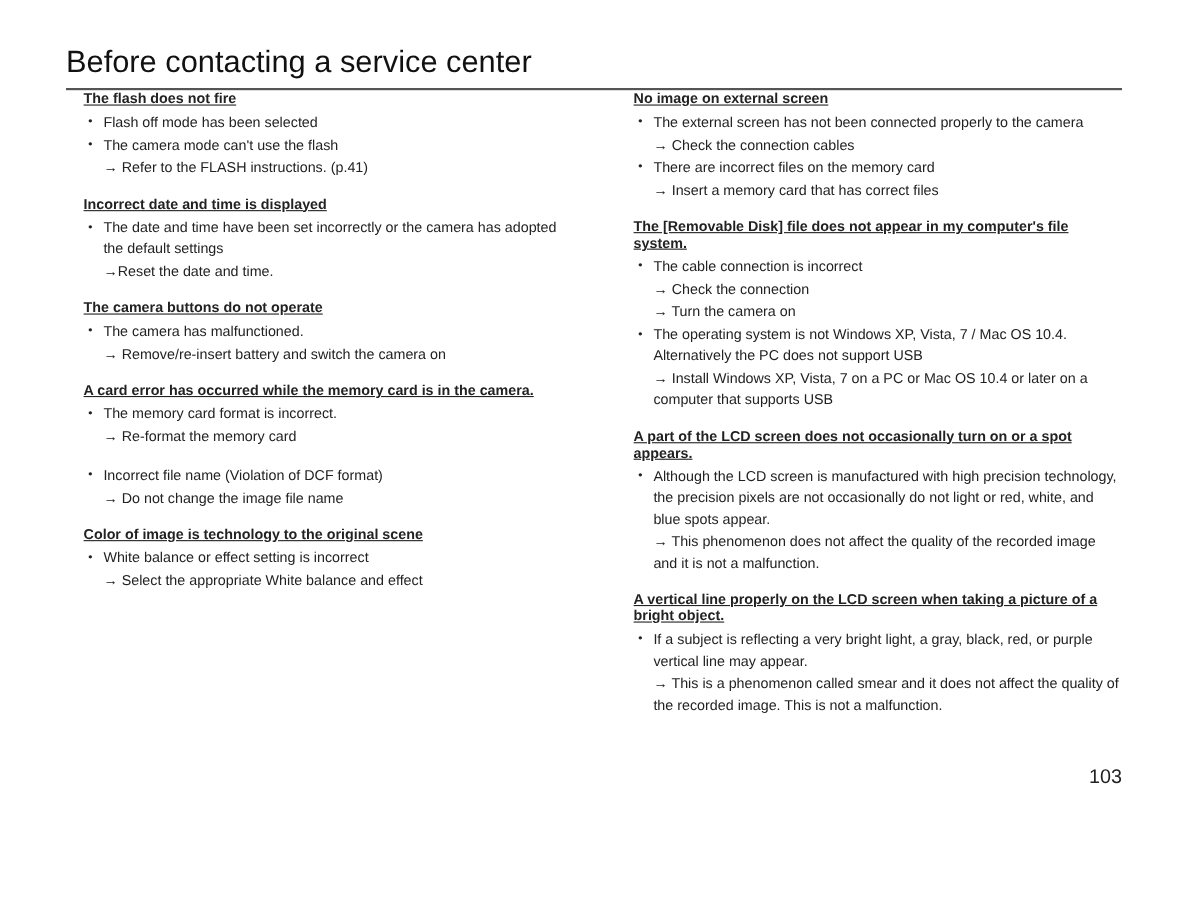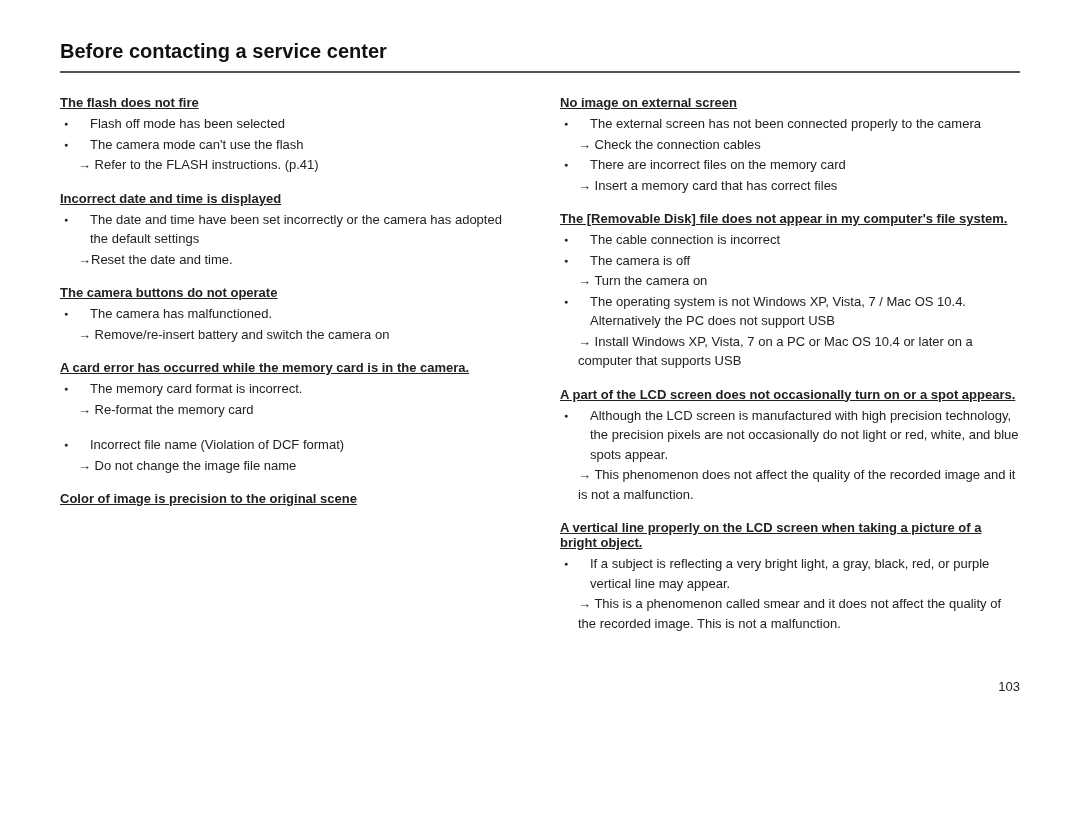--- a/index.html
+++ b/index.html
@@ -12,54 +12,53 @@
       background: #ffffff;
       font-family: Arial, Helvetica, sans-serif;
       font-size: 13px;
       color: #222222;
       width: 1080px;
       min-height: 815px;
       padding: 40px 60px 40px 60px;
     }
 
     .page-title {
-      font-size: 20px;
-      font-weight: bold;
+      font-size: 28px;
+      font-weight: normal;
       color: #111111;
       border-bottom: 2px solid #555555;
       padding-bottom: 8px;
-      margin-bottom: 22px;
     }
 
     .two-col {
       display: grid;
       grid-template-columns: 1fr 1fr;
       gap: 0 40px;
     }
 
     .section {
       margin-bottom: 16px;
+      margin-left: 16px;
     }
 
     .section-title {
       font-weight: bold;
       text-decoration: underline;
       margin-bottom: 4px;
       font-size: 13px;
     }
 
     .section-body {
       padding-left: 4px;
     }
 
     .bullet-item {
       display: flex;
       align-items: flex-start;
       margin-bottom: 1px;
-      gap: 12px;
     }
 
     .bullet {
       min-width: 14px;
       font-size: 13px;
       line-height: 1.5;
     }
 
     .bullet-text {
       line-height: 1.5;
@@ -68,21 +67,21 @@
 
     .arrow-item {
       padding-left: 14px;
       line-height: 1.5;
       margin-bottom: 1px;
     }
 
     .page-number {
       text-align: right;
       margin-top: 30px;
-      font-size: 13px;
+      font-size: 18px;
     }
   </style>
 </head>
 <body>
 
 <div class="page-title">Before contacting a service center</div>
 
 <div class="two-col">
   <div id="left-col">
       <div class="section">
@@ -132,21 +131,28 @@
       <div class="section">
         <div class="section-body">
           <div class="bullet-item">
             <span class="bullet" style="font-size: 7px; padding-top: 5px; padding-right: 4px;">●</span>
             <span class="bullet-text">Incorrect file name (Violation of DCF format)</span>
           </div>
           <div class="arrow-item">→ Do not change the image file name</div>
         </div>
       </div>
       <div class="section">
-        <div class="section-title">Color of image is precision to the original scene</div>
+        <div class="section-title">Color of image is technology to the original scene</div>
+        <div class="section-body">
+          <div class="bullet-item">
+            <span class="bullet" style="font-size: 7px; padding-top: 5px; padding-right: 4px;">●</span>
+            <span class="bullet-text">White balance or effect setting is incorrect</span>
+          </div>
+          <div class="arrow-item">→ Select the appropriate White balance and effect</div>
+        </div>
       </div>
     </div>
   <div id="right-col">
       <div class="section">
         <div class="section-title">No image on external screen</div>
         <div class="section-body">
           <div class="bullet-item">
             <span class="bullet" style="font-size: 7px; padding-top: 5px; padding-right: 4px;">●</span>
             <span class="bullet-text">The external screen has not been connected properly to the camera</span>
           </div>
@@ -158,24 +164,21 @@
           <div class="arrow-item">→ Insert a memory card that has correct files</div>
         </div>
       </div>
       <div class="section">
         <div class="section-title">The [Removable Disk] file does not appear in my computer's file system.</div>
         <div class="section-body">
           <div class="bullet-item">
             <span class="bullet" style="font-size: 7px; padding-top: 5px; padding-right: 4px;">●</span>
             <span class="bullet-text">The cable connection is incorrect</span>
           </div>
-          <div class="bullet-item">
-            <span class="bullet" style="font-size: 7px; padding-top: 5px; padding-right: 4px;">●</span>
-            <span class="bullet-text">The camera is off</span>
-          </div>
+          <div class="arrow-item">→ Check the connection</div>
           <div class="arrow-item">→ Turn the camera on</div>
           <div class="bullet-item">
             <span class="bullet" style="font-size: 7px; padding-top: 5px; padding-right: 4px;">●</span>
             <span class="bullet-text">The operating system is not Windows XP, Vista, 7 / Mac OS 10.4. Alternatively the PC does not support USB</span>
           </div>
           <div class="arrow-item">→ Install Windows XP, Vista, 7 on a PC or Mac OS 10.4 or later on a computer that supports USB</div>
         </div>
       </div>
       <div class="section">
         <div class="section-title">A part of the LCD screen does not occasionally turn on or a spot appears.</div>

